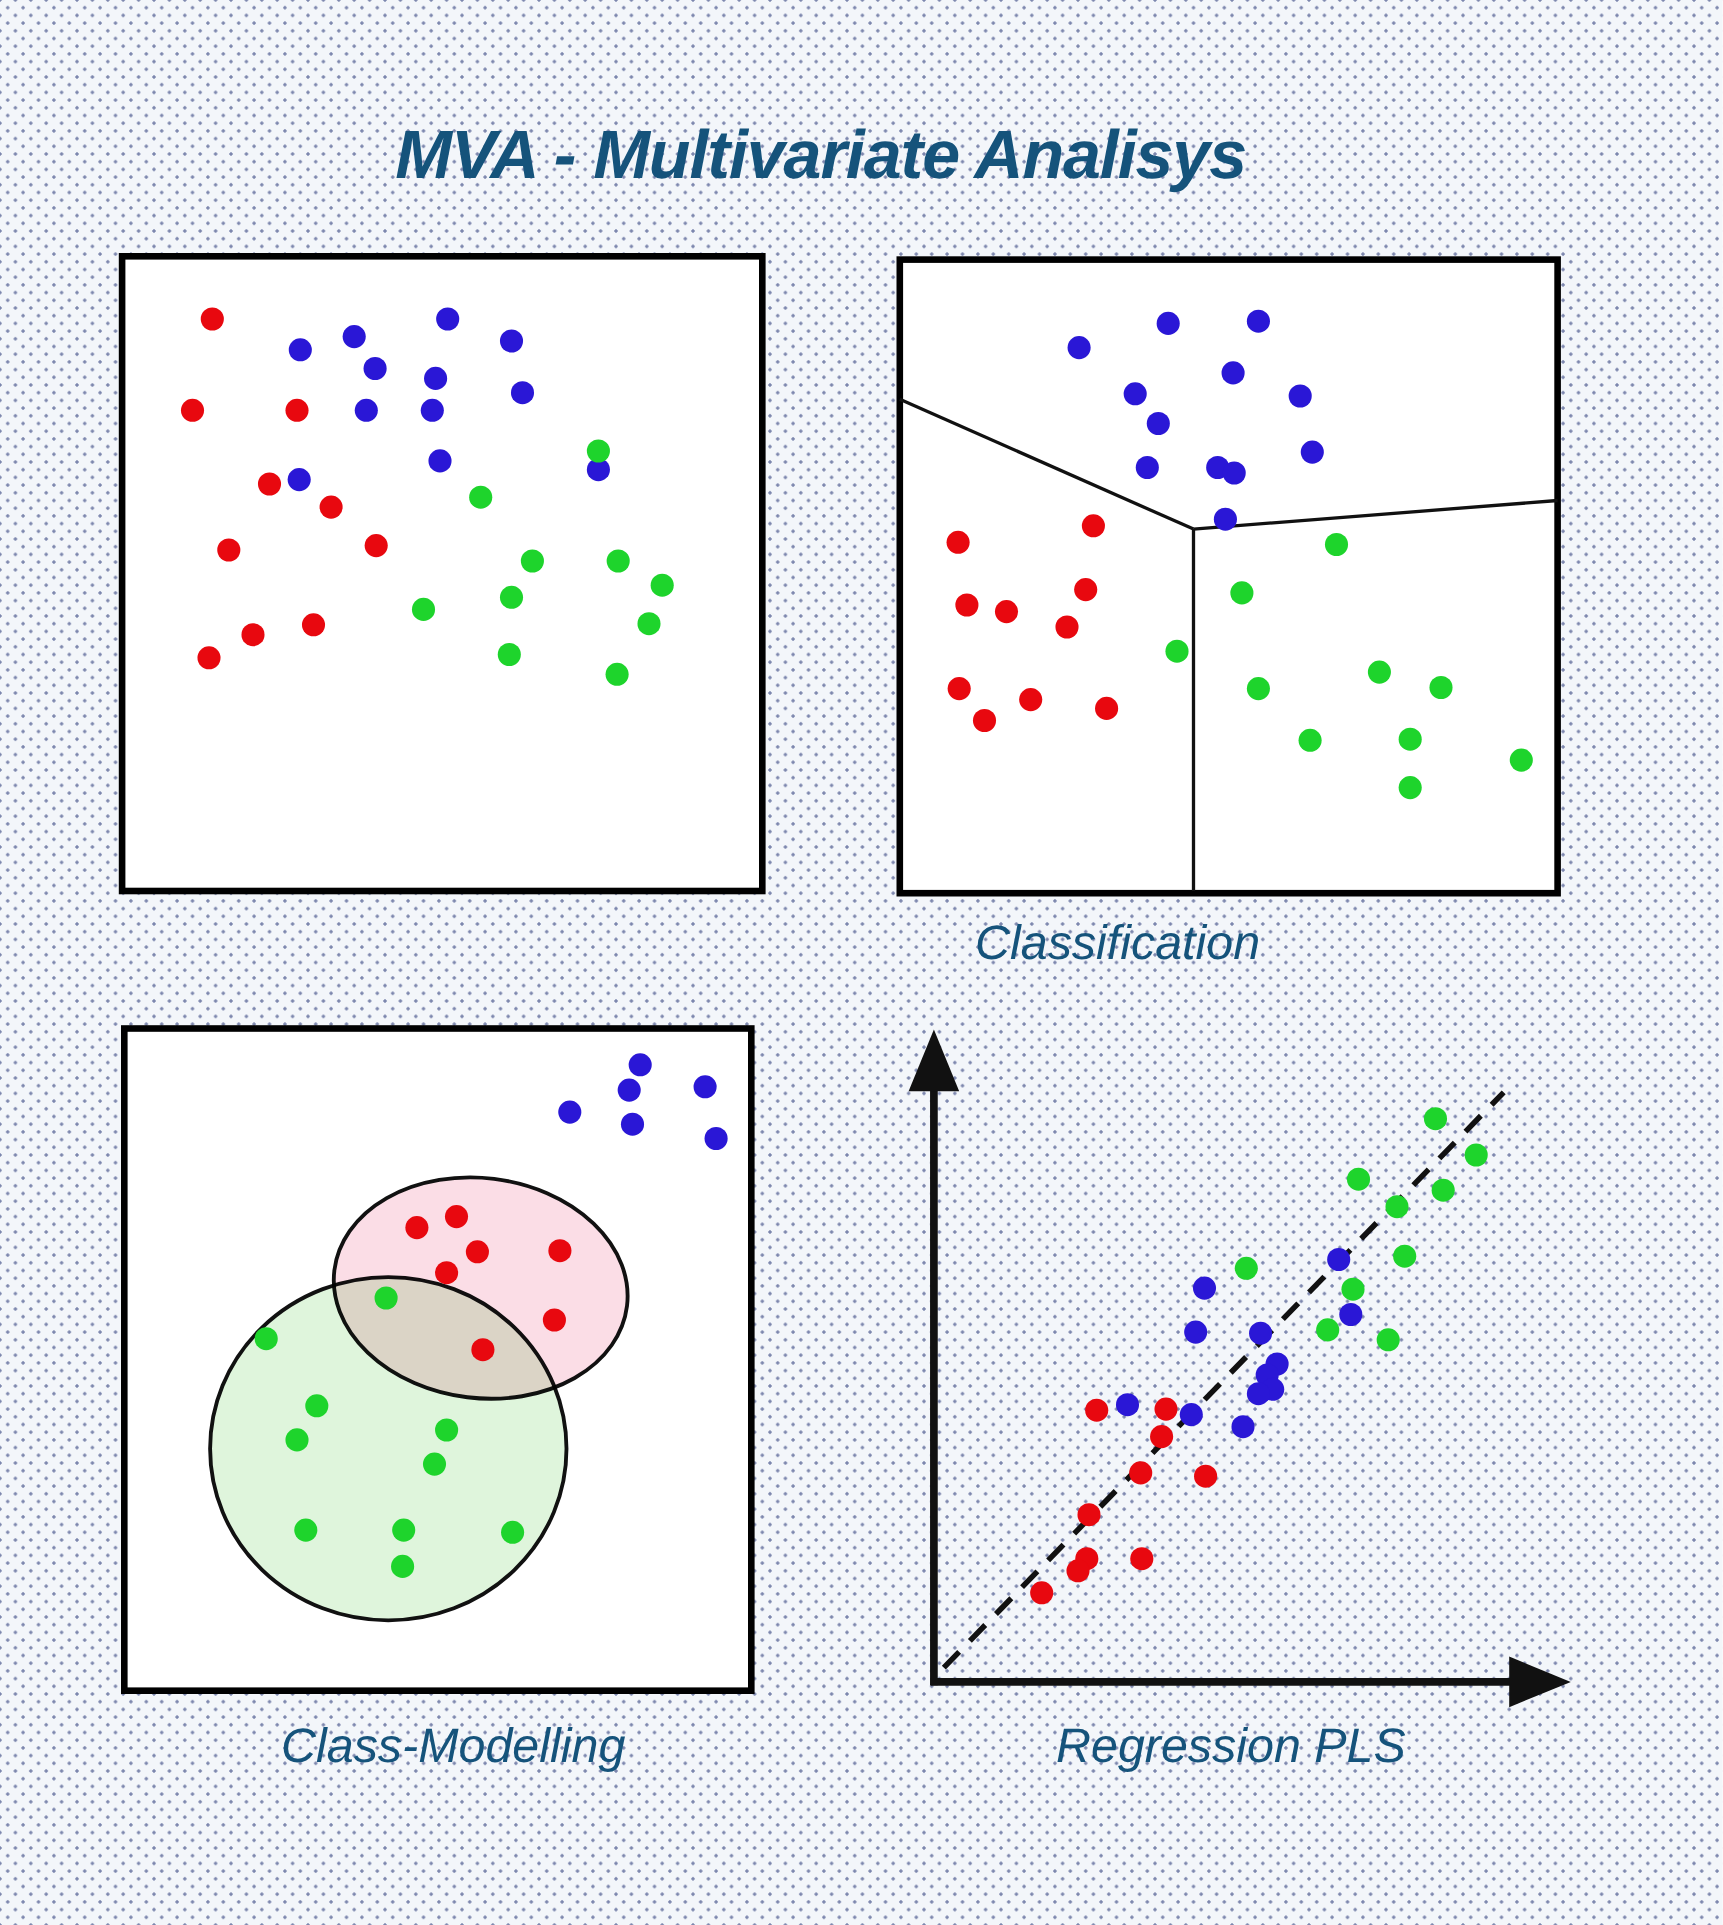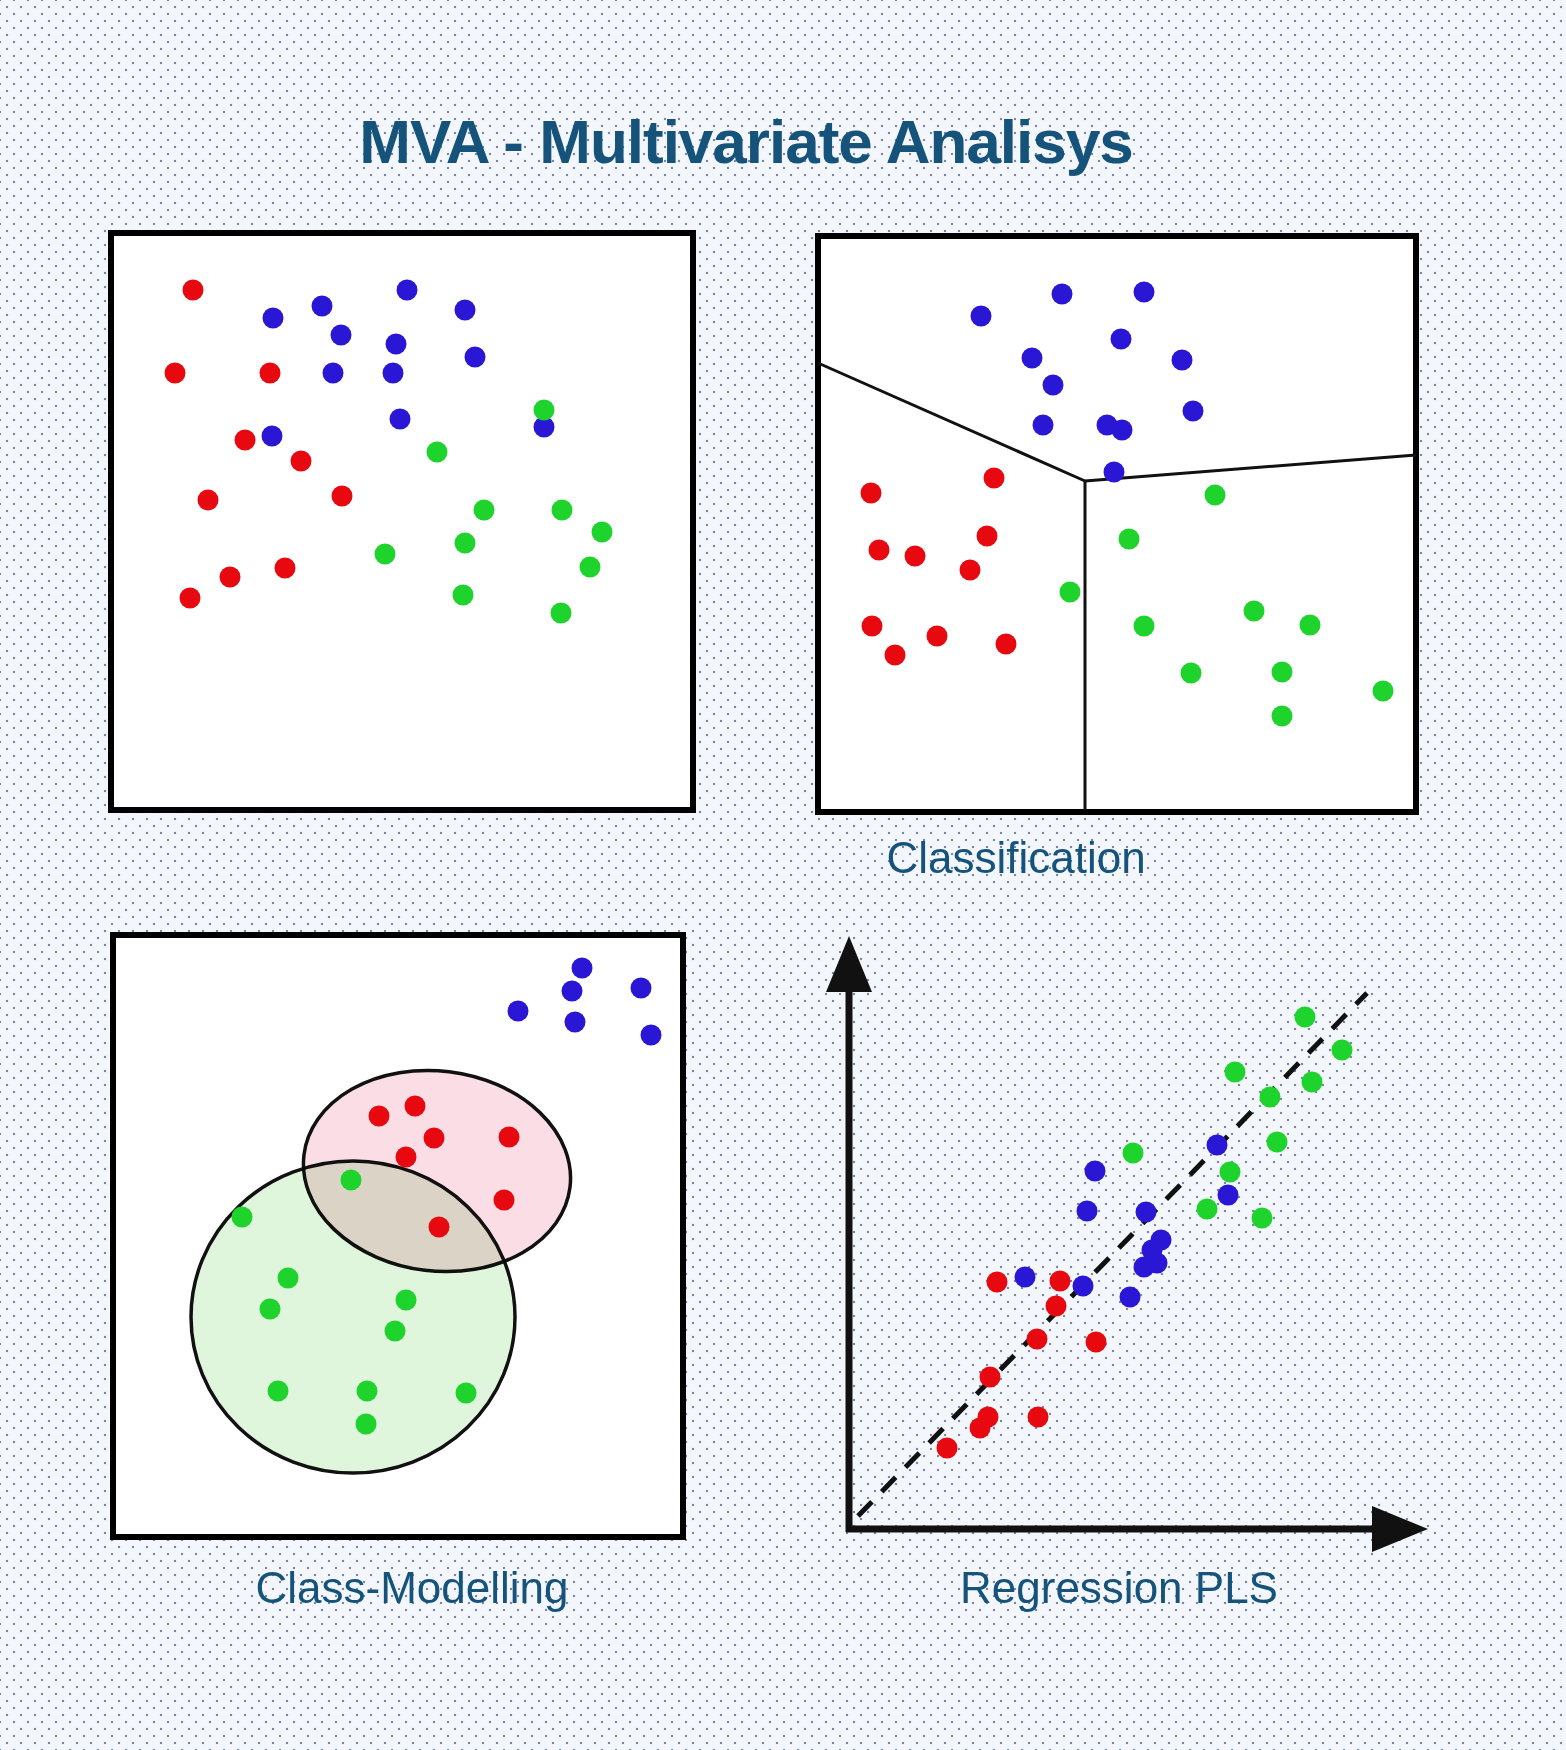--- a/index.html
+++ b/index.html
@@ -7,20 +7,21 @@
     position:relative;
     width:1566px;height:1750px;
     background-color:#f3f6fa;
     background-image:
       radial-gradient(circle,#7c86ad 1.3px, rgba(0,0,0,0) 1.6px),
       radial-gradient(circle,#7c86ad 1.3px, rgba(0,0,0,0) 1.6px);
     background-size:14px 14px;
     background-position:0 0,7px 7px;
     overflow:hidden;
     font-family:"Liberation Sans", sans-serif;
+    font-style:italic;
   }
   .title{
     position:absolute;
     top:64px;left:746px;
     transform:translateX(-50%);
     font-size:62px;font-weight:700;
     color:#15537b;white-space:nowrap;
     letter-spacing:-1px;
   }
   .caption{

